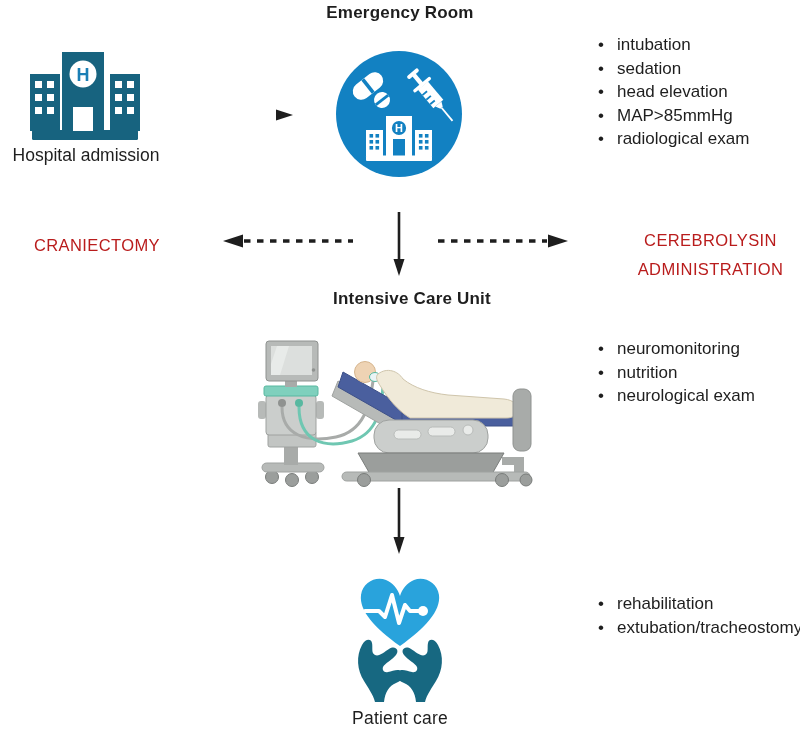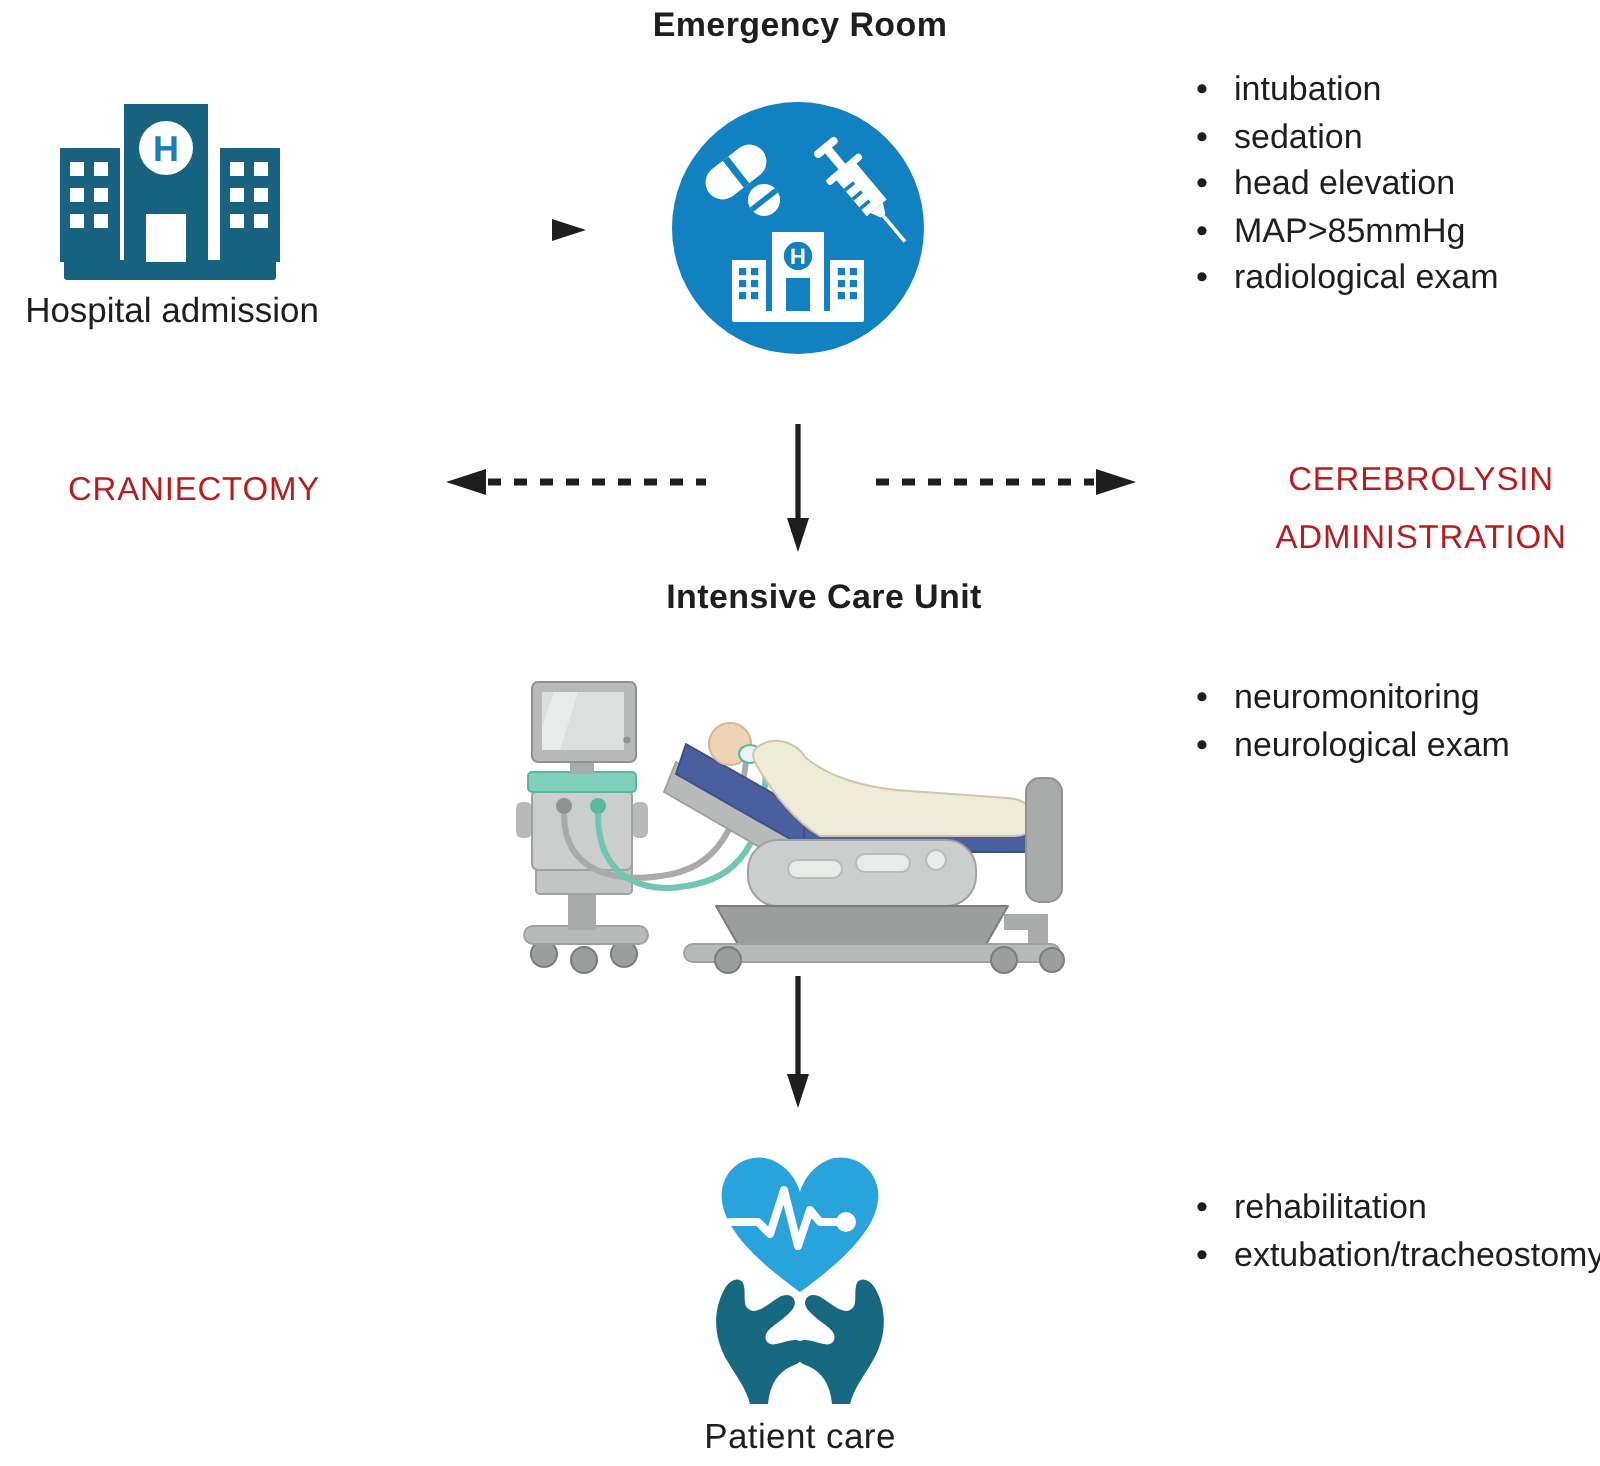--- a/index.html
+++ b/index.html
@@ -193,20 +193,21 @@
       <polygon points="250,140 272,140 272,158 262,158 262,148 250,148" fill="#a8aba9"></polygon>
       <rect x="90" y="155" width="188" height="9" rx="4.5" fill="#b7bab8" stroke="#9fa2a0"></rect>
       <circle cx="112" cy="163" r="6.5" fill="#9b9e9c" stroke="#7a7d7b"></circle>
       <circle cx="250" cy="163" r="6.5" fill="#9b9e9c" stroke="#7a7d7b"></circle>
       <circle cx="274" cy="163" r="6" fill="#9b9e9c" stroke="#7a7d7b"></circle>
     </g>
   </svg>
 
   <ul class="blist" style="left:594px; top:337px; width:200px;">
       <li>neuromonitoring</li>
+      <li>nutrition</li>
       <li>neurological exam</li>
     </ul>
 
   <svg class="abs" style="left:391px; top:488px;" width="16" height="66" viewBox="0 0 16 66">
     <line x1="8" y1="0" x2="8" y2="52" stroke="#1e1e1e" stroke-width="2.6"></line>
     <polygon points="2.5,49 8,66 13.5,49" fill="#1e1e1e"></polygon>
   </svg>
 
   <svg class="abs" style="left:337px; top:566px;" width="126" height="136" viewBox="0 0 126 136">
     <path d="M63,80 C38,62 22,45 24,29 C26,16 39,10 49,14 C56,17 61,23 63,30 C65,23 70,17 77,14 C87,10 100,16 102,29 C104,45 88,62 63,80 Z" fill="#29a3dc"></path>

